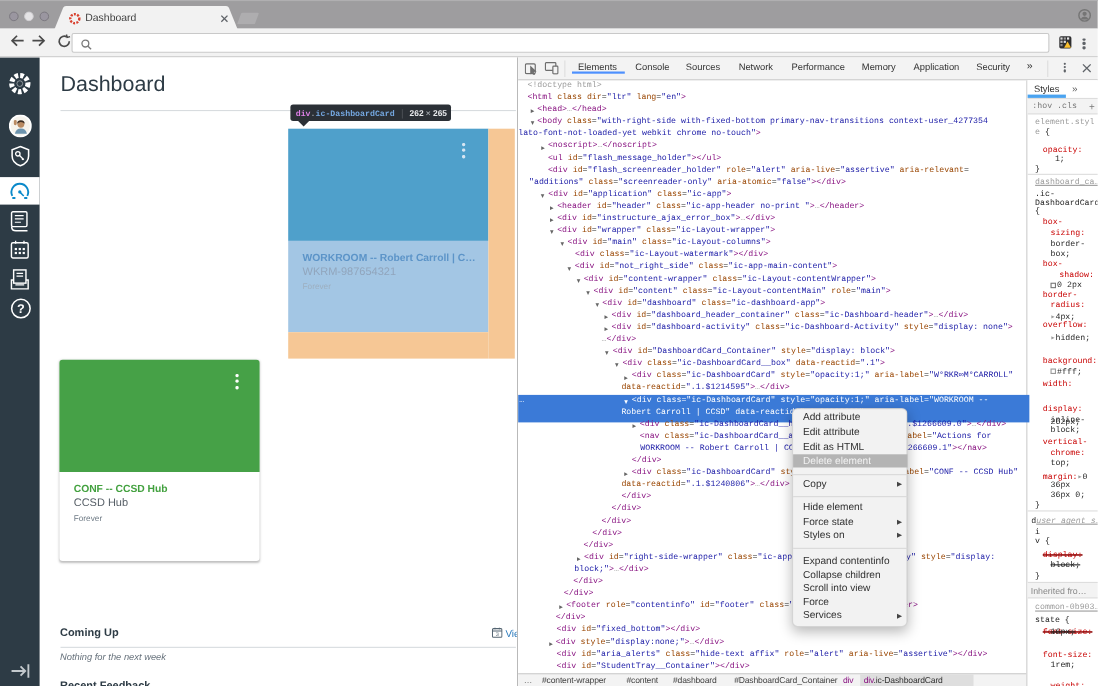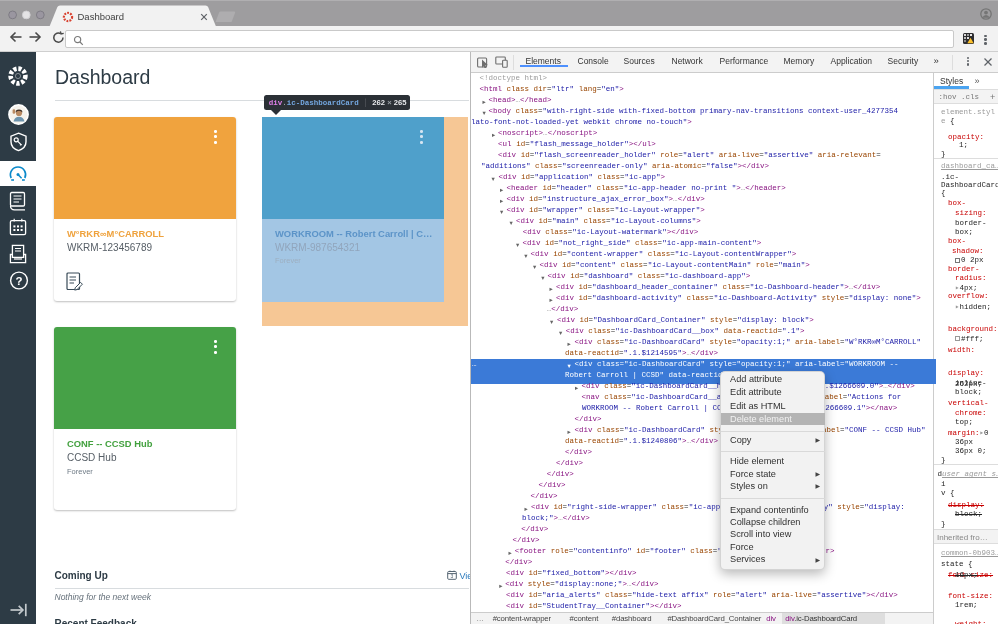--- a/index.html
+++ b/index.html
@@ -49,37 +49,20 @@
 #tip {position:absolute;left:263.8px;top:43px;width:146.5px;height:15.3px;background:#2b3036;border-radius:2.5px;z-index:40;font:bold 7.5px "Liberation Mono",monospace;line-height:15.3px;white-space:pre}
 #tip:after {content:"";position:absolute;left:7px;top:15.2px;border:5px solid transparent;border-top:5px solid #2b3036;border-bottom:none}
 </style></head>
 <body>
 <div id="root">
 
 <div id="page">
   <div style="position:absolute;left:55px;top:13.5px;font-size:19.5px;color:#2d3b45">Dashboard</div>
   <div style="position:absolute;left:55px;top:47.5px;width:414px;height:1px;background:#d8dcdf"></div>
 
-  <div class="card" style="left:54px;top:65px;height:184px;background:#fff">
-    <div style="position:absolute;left:0;top:0;width:182px;height:102px;background:#f0a33e;border-radius:3px 3px 0 0"></div>
-    <div class="dots" style="position:absolute;left:160px;top:13px">
-      <span style="background:#fff"></span>
-          <span style="background:#fff"></span>
-          <span style="background:#fff"></span>
-        </div>
-    <div class="ct" style="top:111px;color:#efa23d">W°RKR∞M°CARROLL</div>
-    <div class="cs" style="top:124.5px;color:#565e66">WKRM-123456789</div>
-    <svg style="position:absolute;left:12px;top:155px" width="19" height="21" viewBox="0 0 19 21">
-      <rect x="1" y="1" width="12.5" height="16.5" rx="1" fill="none" stroke="#394b58" stroke-width="1.2"></rect>
-      <line x1="3.5" y1="5" x2="10" y2="5" stroke="#394b58" stroke-width="1"></line>
-      <line x1="3.5" y1="8" x2="10" y2="8" stroke="#394b58" stroke-width="1"></line>
-      <line x1="3.5" y1="11" x2="8" y2="11" stroke="#394b58" stroke-width="1"></line>
-      <path d="M9.2 15.8 L14.6 10.4 L16.4 12.2 L11 17.6 L8.7 18.1 Z" fill="#fff" stroke="#394b58" stroke-width="1"></path>
-    </svg>
-  </div>
 
   <div style="position:absolute;left:262px;top:65px;width:181.5px;height:101.5px;background:#4fa0cb"></div>
   <div style="position:absolute;left:262px;top:166.5px;width:181.5px;height:83px;background:#a3c6e4"></div>
   <div style="position:absolute;left:443.5px;top:65px;width:24.5px;height:209px;background:#f6c795"></div>
   <div style="position:absolute;left:262px;top:249.5px;width:181.5px;height:24.5px;background:#f6c795"></div>
   <div class="dots" style="position:absolute;left:420px;top:78px">
     <span style="background:#d6e5f2"></span>
         <span style="background:#d6e5f2"></span>
         <span style="background:#d6e5f2"></span>
       </div>
@@ -323,21 +306,21 @@
 <div class="sln" style="left:7px;top:76.50000000000001px;">}</div>
 <div class="sln" style="left:7px;top:89.00000000000001px;"><em class="lk">dashboard_ca…</em></div>
 <div class="sln" style="left:7px;top:99.7px;">.ic-</div>
 <div class="sln" style="left:7px;top:108.00000000000001px;">DashboardCard</div>
 <div class="sln" style="left:7px;top:116.2px;">{</div>
 <div class="sln" style="left:14px;top:125.8px;"><s>box-</s></div>
 <div class="sln" style="left:21px;top:135.60000000000002px;"><s>sizing:</s></div>
 <div class="sln" style="left:21px;top:145.60000000000002px;">border-</div>
 <div class="sln" style="left:21px;top:155.0px;">box;</div>
 <div class="sln" style="left:14px;top:164.0px;"><s>box-</s></div>
-<div class="sln" style="left:18px;top:174.0px;"><s>shadow:</s></div>
+<div class="sln" style="left:29px;top:174.0px;"><s>shadow:</s></div>
 <div class="sln" style="left:21px;top:183.2px;"><span class="sw"></span>0 2px</div>
 <div class="sln" style="left:14px;top:192.2px;"><s>border-</s></div>
 <div class="sln" style="left:21px;top:201.0px;"><s>radius:</s></div>
 <div class="sln" style="left:21px;top:210.09999999999997px;"><em>▸</em>4px;</div>
 <div class="sln" style="left:14px;top:219.39999999999998px;"><s>overflow:</s></div>
 <div class="sln" style="left:21px;top:229.09999999999997px;"><em>▸</em>hidden;</div>
 <div class="sln" style="left:14px;top:252.2px;"><s>background:</s></div>
 <div class="sln" style="left:21px;top:261.7px;"><span class="swf"></span>#fff;</div>
 <div class="sln" style="left:14px;top:273.2px;"><s>width:</s></div>
 <div class="sln" style="left:21px;top:282.7px;margin-top:24px;">262px;</div>

